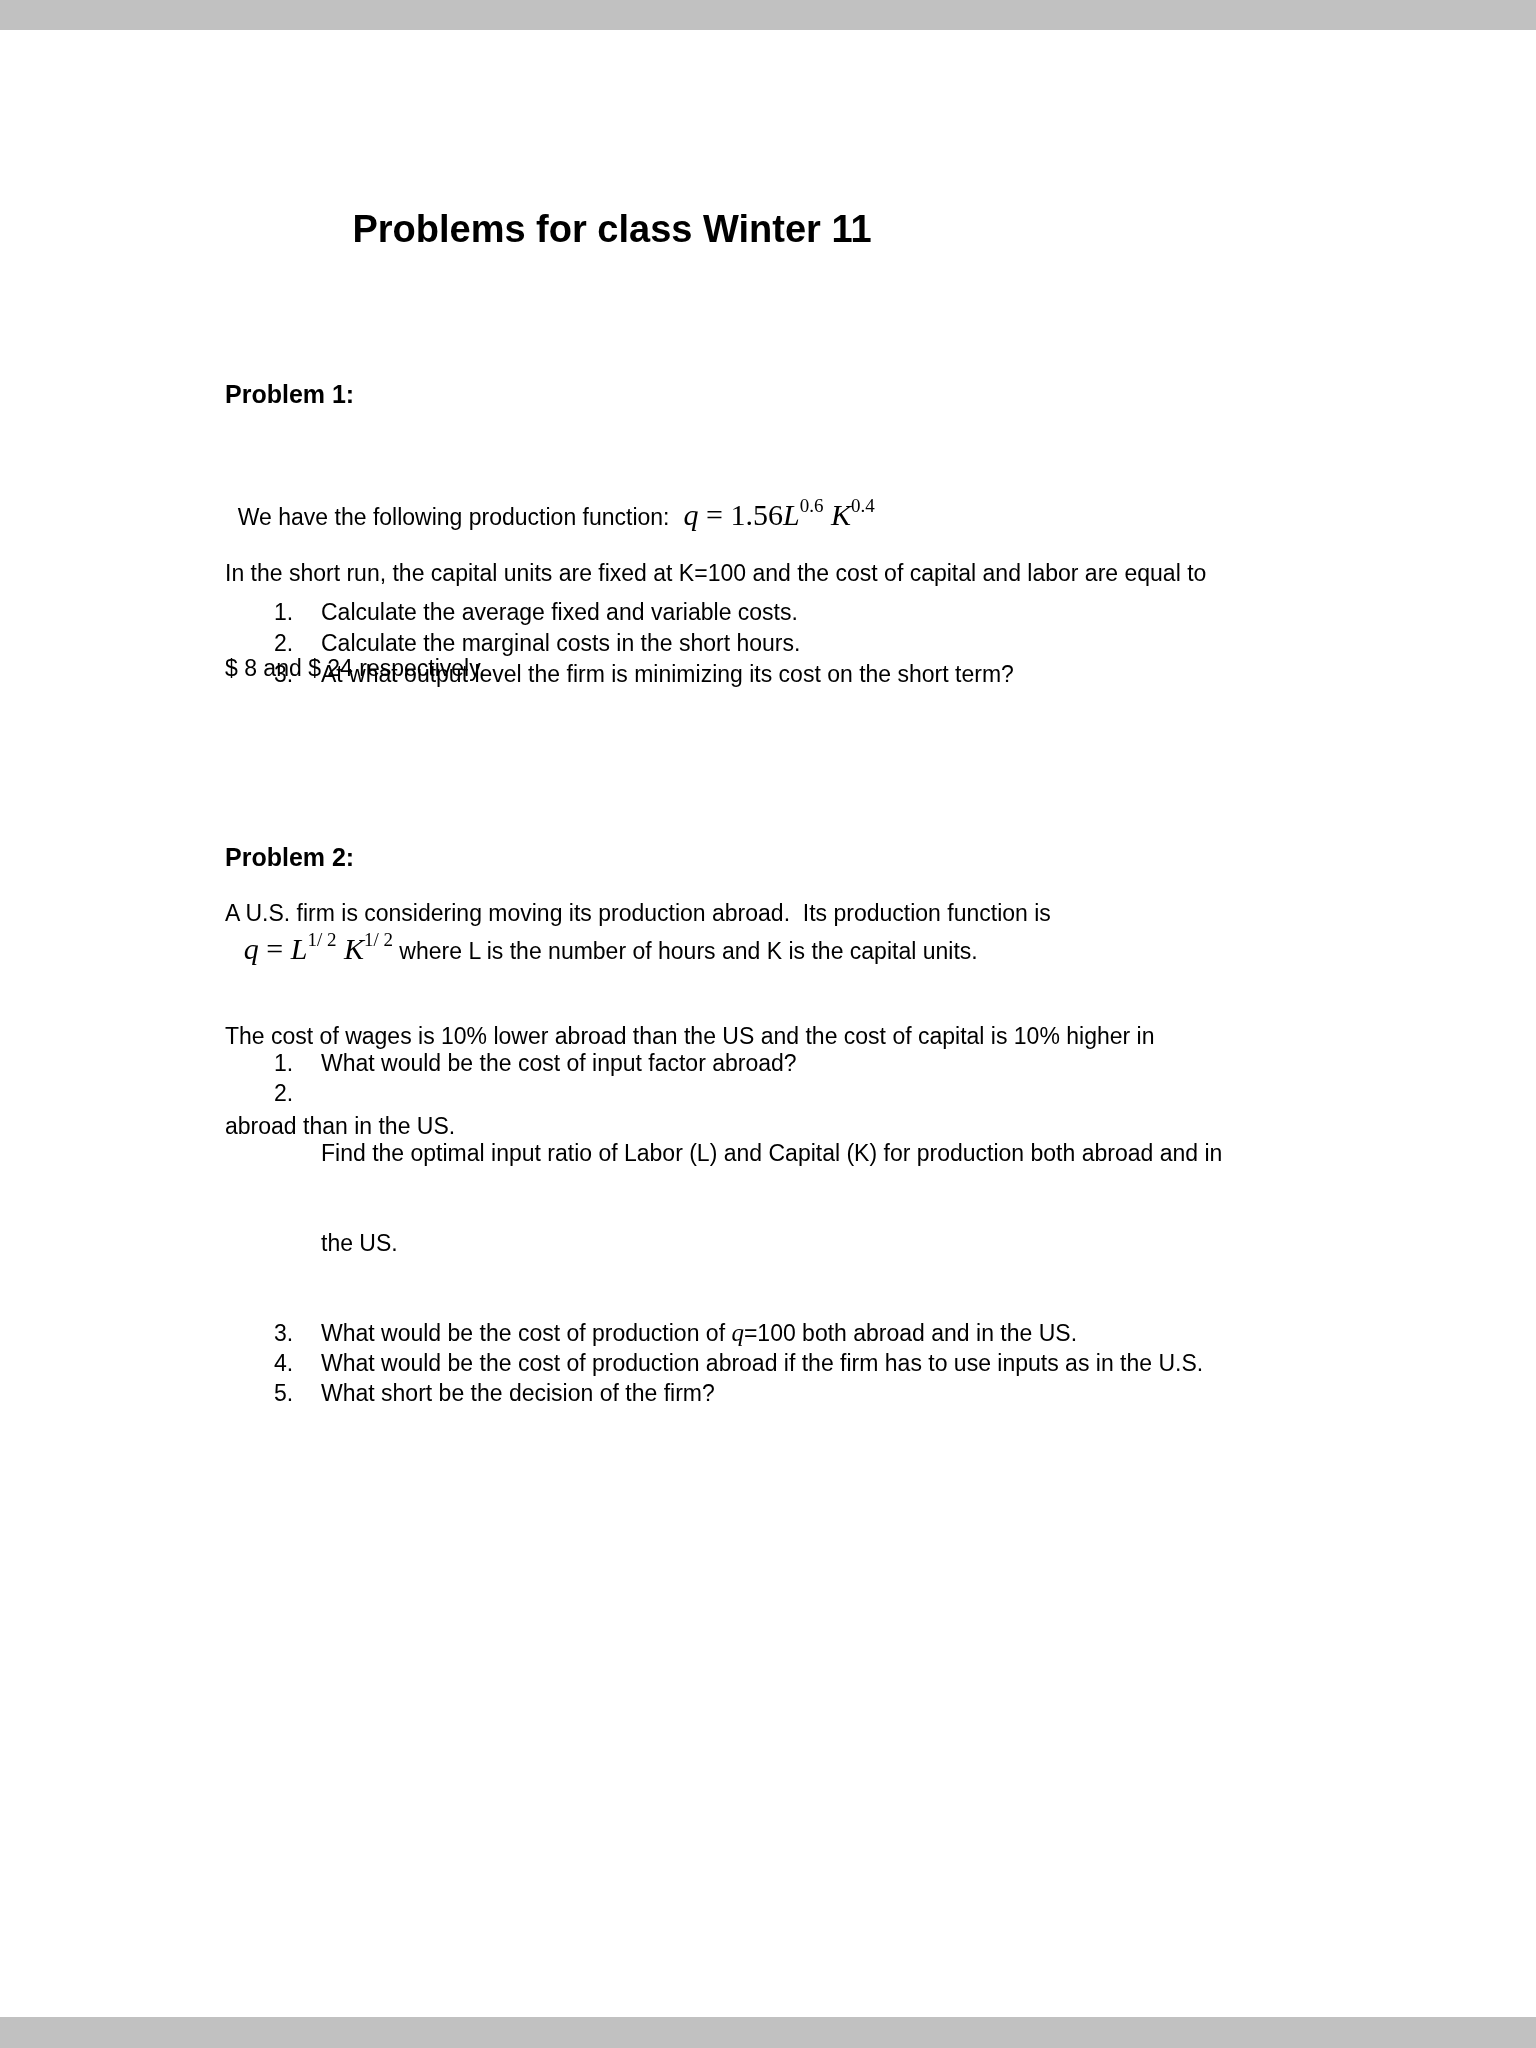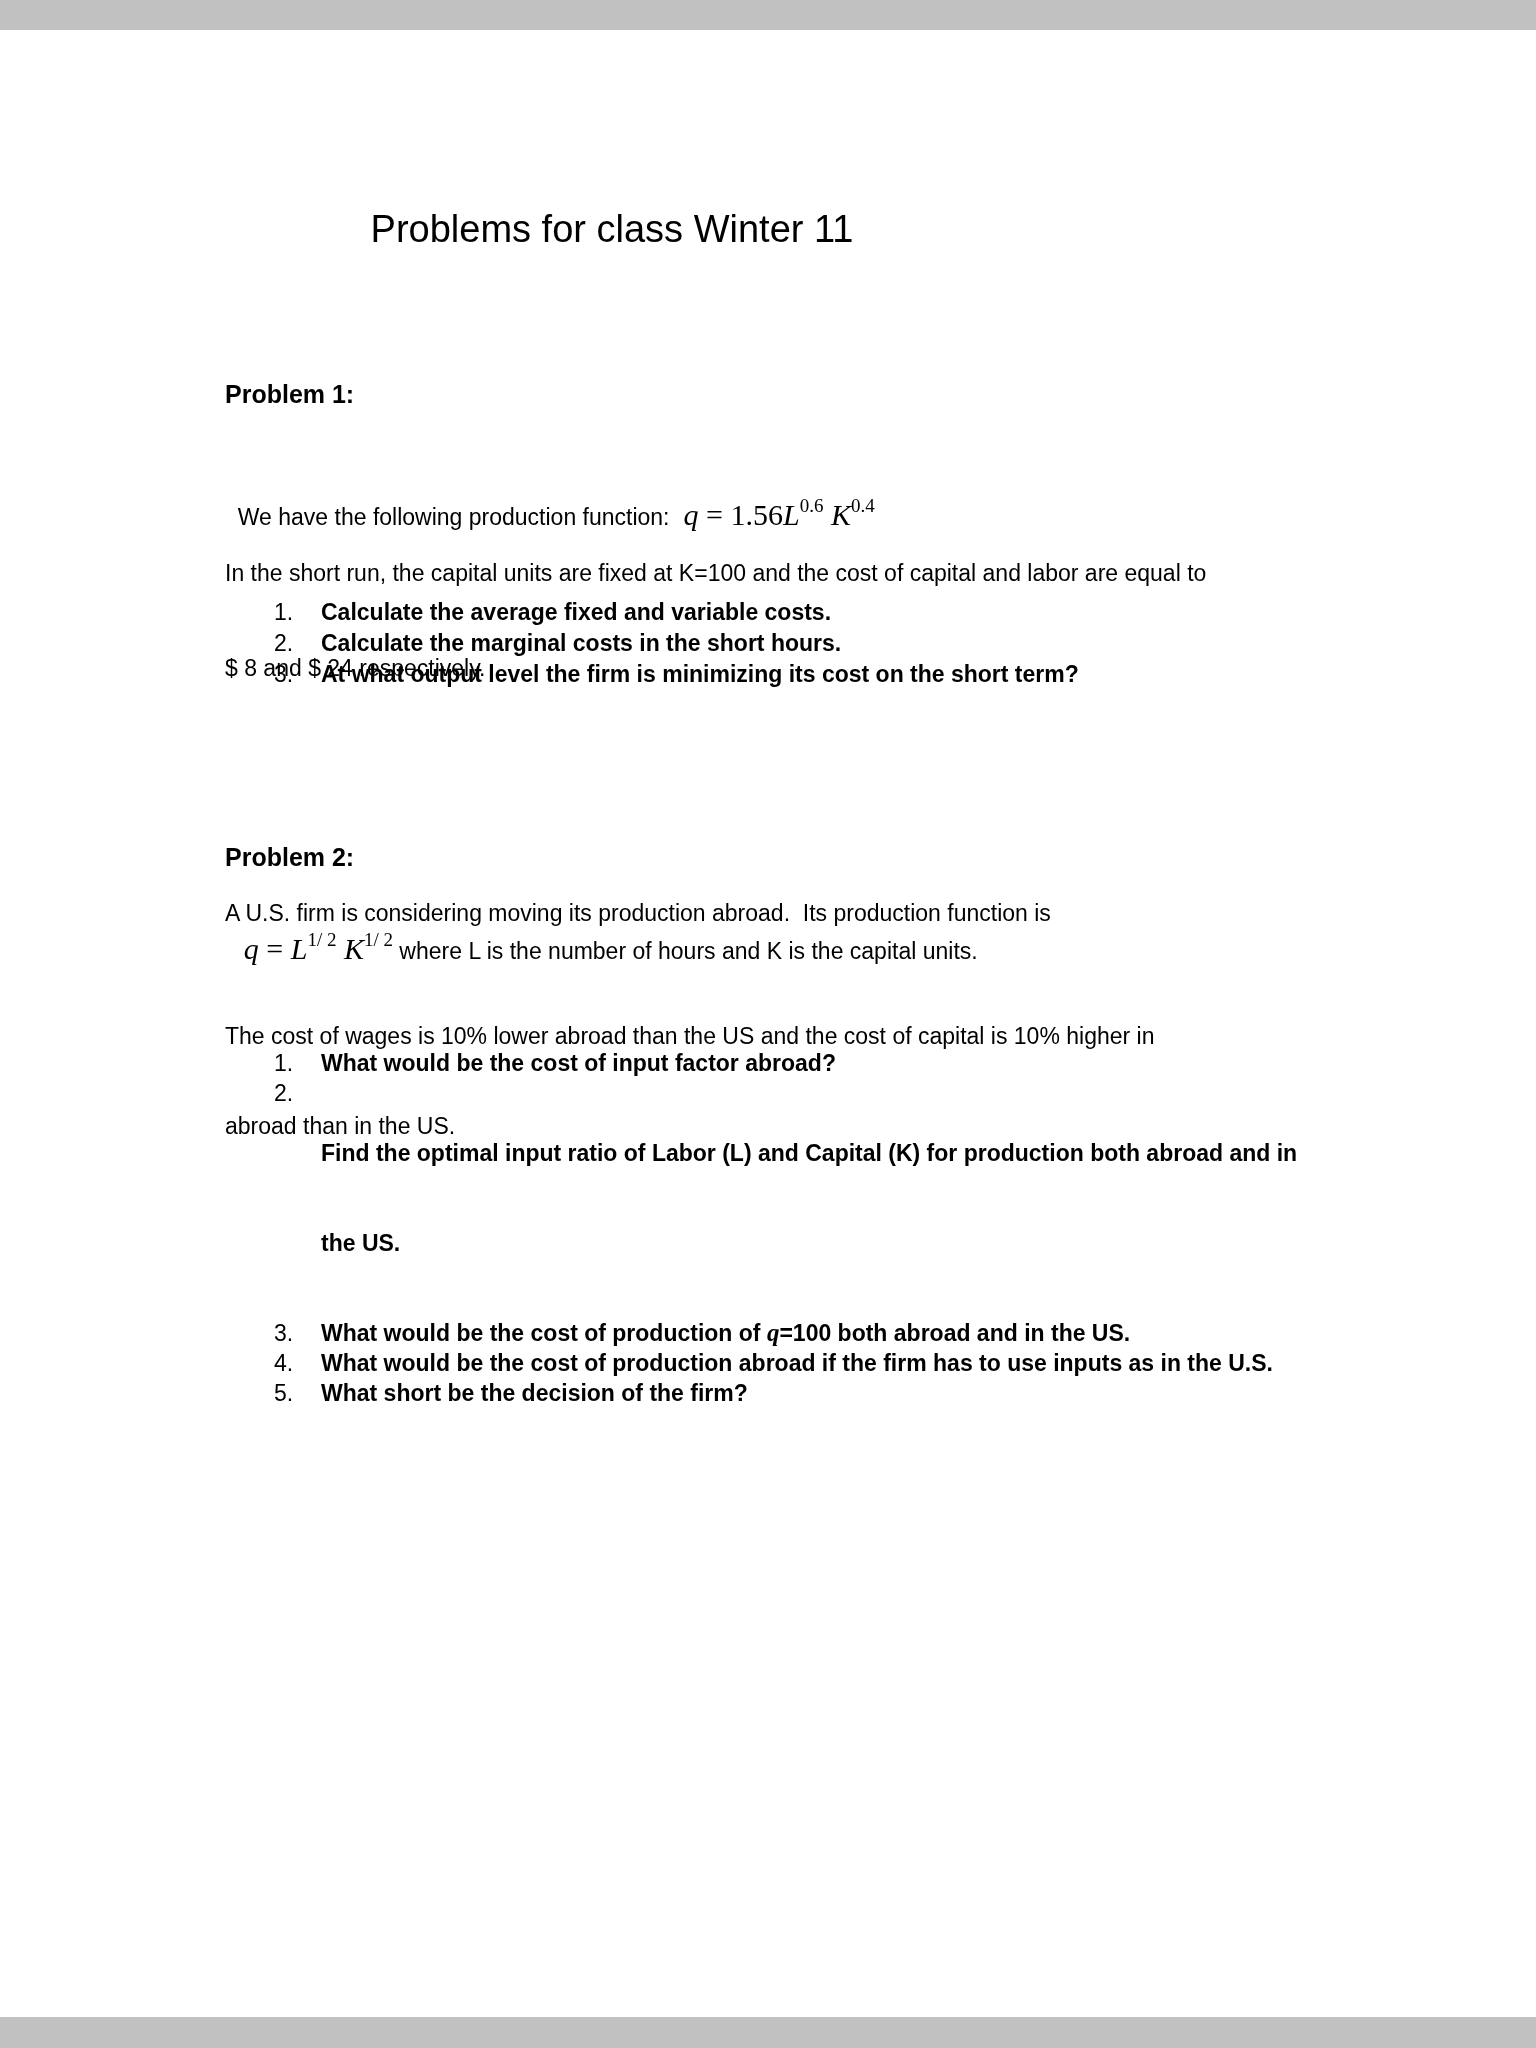--- a/index.html
+++ b/index.html
@@ -14,21 +14,21 @@
   .bar {
     position:absolute; left:0; width:1536px;
     background:#c1c1c1;
   }
   .bar.top { top:0; height:30px; }
   .bar.bottom { top:2017px; height:31px; }
 
   .doc-title {
     position:absolute; left:0; top:206px; width:1224px;
     text-align:center;
-    font-size:38px; line-height:46px; font-weight:normal;
+    font-size:38px; line-height:46px; font-weight:bold;
     white-space:pre;
   }
   .h-problem {
     position:absolute; left:225px;
     font-size:25px; line-height:30px; font-weight:bold;
     white-space:pre;
   }
   .line, .para {
     position:absolute; left:225px;
     font-size:23px; line-height:30px;
@@ -50,21 +50,21 @@
   #p2-formula { top:889px; line-height:40px; padding-left:6px; }
   #p2-wages   { top:961px; }
   #p2-wages .pline { line-height:30px; }
   #p2-list    { top:1048px; }
   #p2-list .li { line-height:30px; }
 
   
   .olist { position:absolute; left:225px; font-size:23px; }
   .li { display:flex; align-items:flex-start; }
   .li .num { display:inline-block; margin-left:49px; width:47px; flex:0 0 47px; white-space:pre; }
-  .li .txt { display:inline-block; white-space:pre;font-weight:bold; }
+  .li .txt { display:inline-block; white-space:pre; }
   .li .txt .tline { display:block; white-space:pre; }
 
   
   .math {
     font-family:"Liberation Serif", serif;
     font-size:30px;
     font-style:normal;
     white-space:pre;
   }
   .math .var { font-style:italic; }

